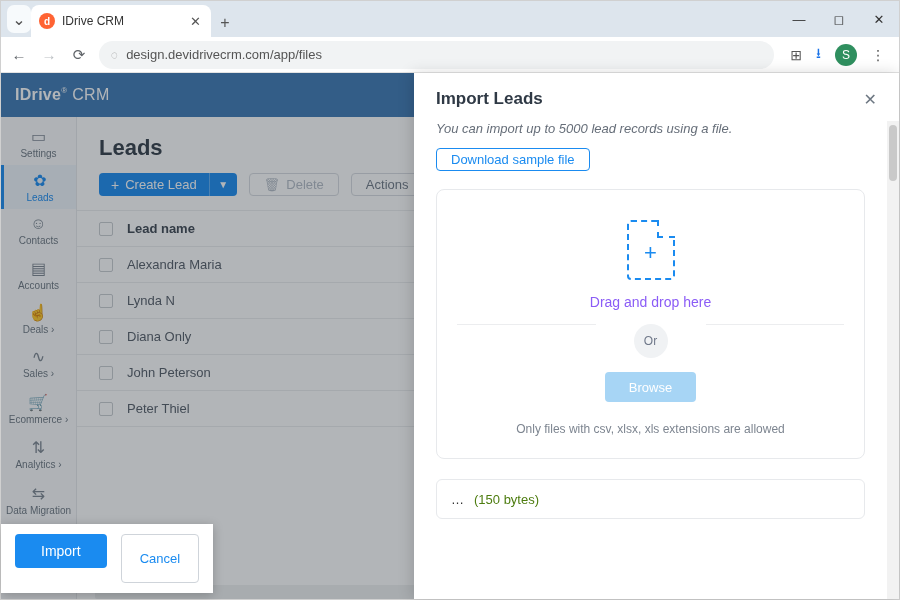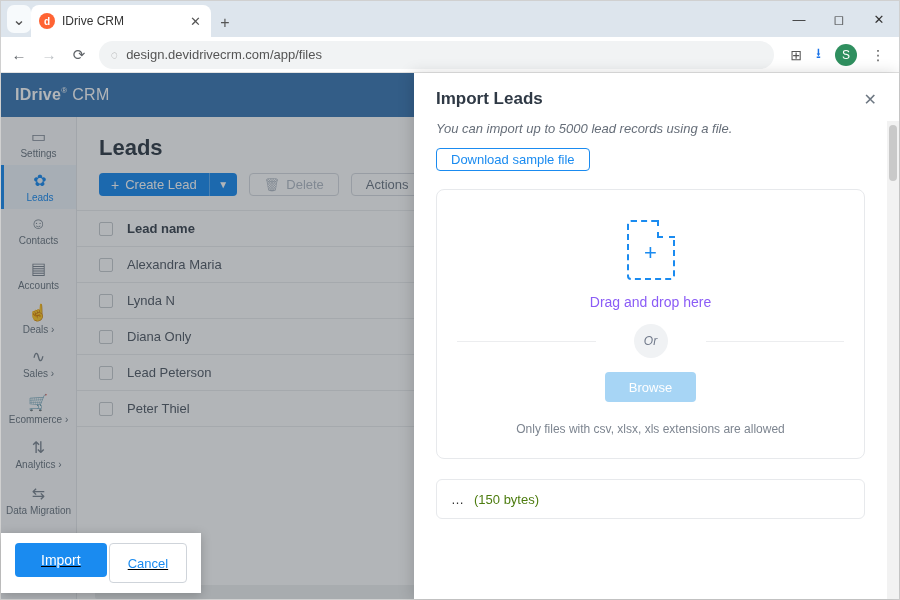--- a/index.html
+++ b/index.html
@@ -66,33 +66,33 @@
   .panel-head { display:flex; align-items:center; padding:16px 22px 12px;}
   .panel-head h2 { font-size:17px; font-weight:600; color:#2f3945;}
   .panel-head .x { margin-left:auto; font-size:16px; color:#6d7782; cursor:pointer;}
   .panel-sub { font-size:13px; color:#666e79; padding-bottom:12px;font-style:italic;}
   .btn-outline-blue { border:1px solid #1a8bf0; color:#1a8bf0; padding:0 14px;}
   .dropzone { border:1px solid #e7e9ec; border-radius:8px; margin-top:18px; padding:30px 20px 22px; display:flex; flex-direction:column; align-items:center; gap:14px;}
   .file-icn { width:48px; height:60px; border:2px dashed #1a8bf0; border-radius:4px; position:relative;}
   .file-icn::before { content:""; position:absolute; top:-2px; right:-2px; width:16px; height:16px; border-left:2px dashed #1a8bf0; border-bottom:2px dashed #1a8bf0; background:#fff;}
   .file-icn .plus { position:absolute; top:50%; left:50%; transform:translate(-50%,-40%); font-size:22px; color:#1a8bf0; font-weight:300;}
   .dz-text { font-size:14px; color:#8b5cf6;}
-  .divider-row { display:flex; align-items:center; gap:38px; color:#8d949c; font-size:13px; width:100%; justify-content:center;font-style:italic;}
+  .divider-row { display:flex; align-items:flex-start; gap:38px; color:#8d949c; font-size:13px; width:100%; justify-content:center;}
   .divider-row .hr { flex:1; height:1px; background:#ecedef;}
   .or-pill { background:#f0f2f4; width:34px;height:34px;border-radius:50%;display:flex;align-items:center;justify-content:center; font-size:12px; color:#70798a;}
   .btn-browse { background:#a7d5f5; color:#fff; padding:0 24px; height:30px;}
   .dz-hint { font-size:12px; color:#7d8590; margin-top:6px;}
   .file-row { margin-top:20px; border:1px solid #e7e9ec; border-radius:6px; height:40px; display:flex; align-items:center; padding:0 14px; font-size:13px; color:#555; gap:10px; overflow:hidden;}
   .file-row .fname { color:#333;}
   .file-row .fsize { color:#4d7c0f;}
 
   
-  .float-footer { position:absolute; left:0; bottom:6px; background:#fff; padding:10px 14px 10px 14px; display:flex; gap:2px; box-shadow:0 2px 10px rgba(0,0,0,0.22);text-decoration:underline;}
+  .float-footer { position:absolute; left:0; bottom:6px; background:#fff; padding:10px 14px 10px 14px; display:flex; gap:14px; box-shadow:0 2px 10px rgba(0,0,0,0.22);}
   .btn-import { background:#1a8bf0; color:#fff; padding:0 26px; height:34px; font-size:14px; font-weight:500;}
-  .btn-cancel { border:1px solid #cfd4da; color:#1a8bf0; padding:0 18px; height:40px; font-size:13px;}
+  .btn-cancel { border:1px solid #cfd4da; color:#1a8bf0; padding:0 18px; height:49px; font-size:13px;}
 </style>
 </head>
 <body>
 
 <div class="chrome">
 
   <div class="tab-strip">
     <div class="tab-drop">⌄</div>
     <div class="tab">
       <span class="favicon">d</span>
@@ -206,21 +206,21 @@
           <div class="row">
               <span class="chk"></span>
               <span>Lynda N</span>
             </div>
           <div class="row">
               <span class="chk"></span>
               <span>Diana Only</span>
             </div>
           <div class="row">
               <span class="chk"></span>
-              <span>Lead Peterson</span>
+              <span>John Peterson</span>
             </div>
           <div class="row">
               <span class="chk"></span>
               <span>Peter Thiel</span>
             </div>
         </div>
         <div style="flex:1"></div>
         <div class="hscroll"></div>
       </div>
     </div>

